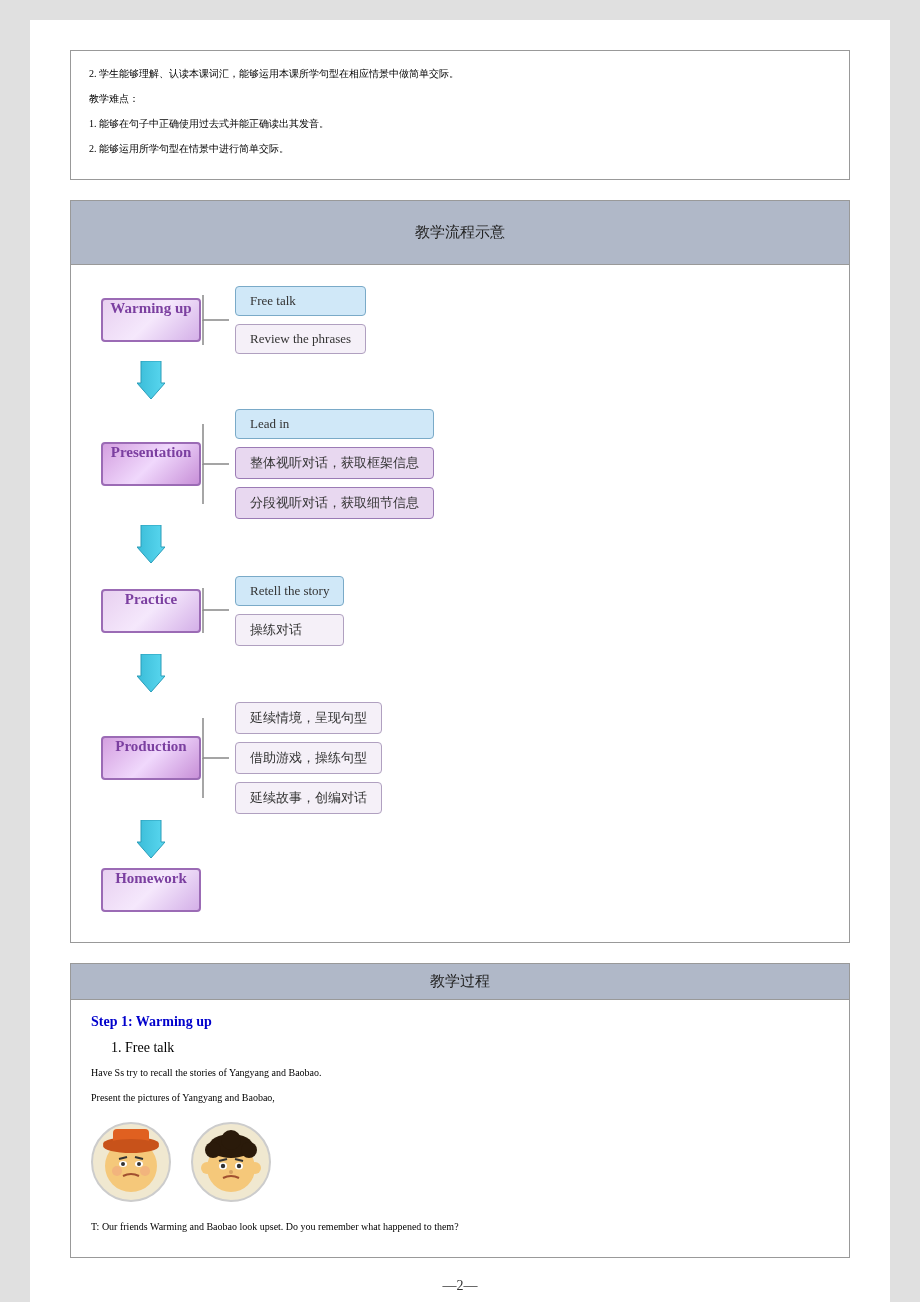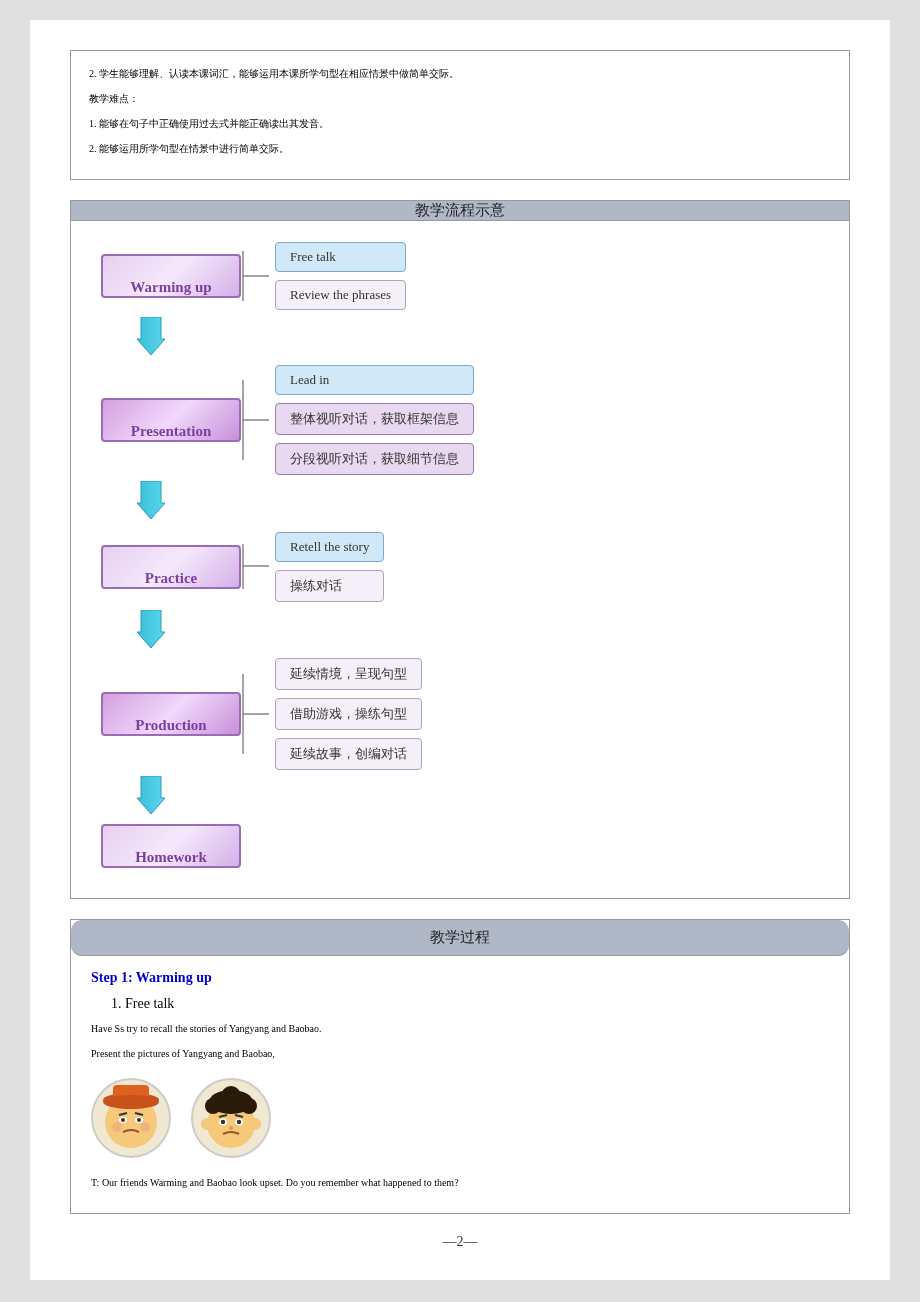--- a/index.html
+++ b/index.html
@@ -28,38 +28,38 @@
     }
 
     
     .flow-box {
       border: 1px solid #999;
       margin-bottom: 20px;
     }
     .flow-header {
       background: #b0b8c8;
       text-align: center;
-      padding: 0;
+      padding: 22px;
       font-size: 15px;
       color: #222;
       border-bottom: 1px solid #999;
     }
     .flow-content {
       padding: 20px 30px 30px 30px;
       display: flex;
       flex-direction: column;
       align-items: flex-start;
     }
 
     
     .stage-box {
-      width: 140px;
+      width: 100px;
       min-height: 44px;
       display: flex;
-      align-items: flex-end;
+      align-items: flex-start;
       justify-content: center;
       border: 2px solid #9b6bb5;
       border-radius: 4px;
       font-size: 15px;
       font-weight: bold;
       color: #7b3fa0;
       margin-right: 0;
       flex-shrink: 0;
       background: linear-gradient(135deg, #e8d0f0 0%, #f5e8fc 50%, #d4b0e8 100%);
     }
@@ -111,21 +111,20 @@
     .process-box {
       border: 1px solid #999;
     }
     .process-header {
       background: #b0b8c8;
       text-align: center;
       padding: 8px;
       font-size: 15px;
       color: #222;
       border-bottom: 1px solid #999;
-      border-radius: 11px;
     }
     .process-content {
       padding: 14px 20px;
     }
     .step-title {
       color: #0000cc;
       font-weight: bold;
       font-size: 14px;
       margin-bottom: 10px;
       font-family: Liberation Serif, serif;

